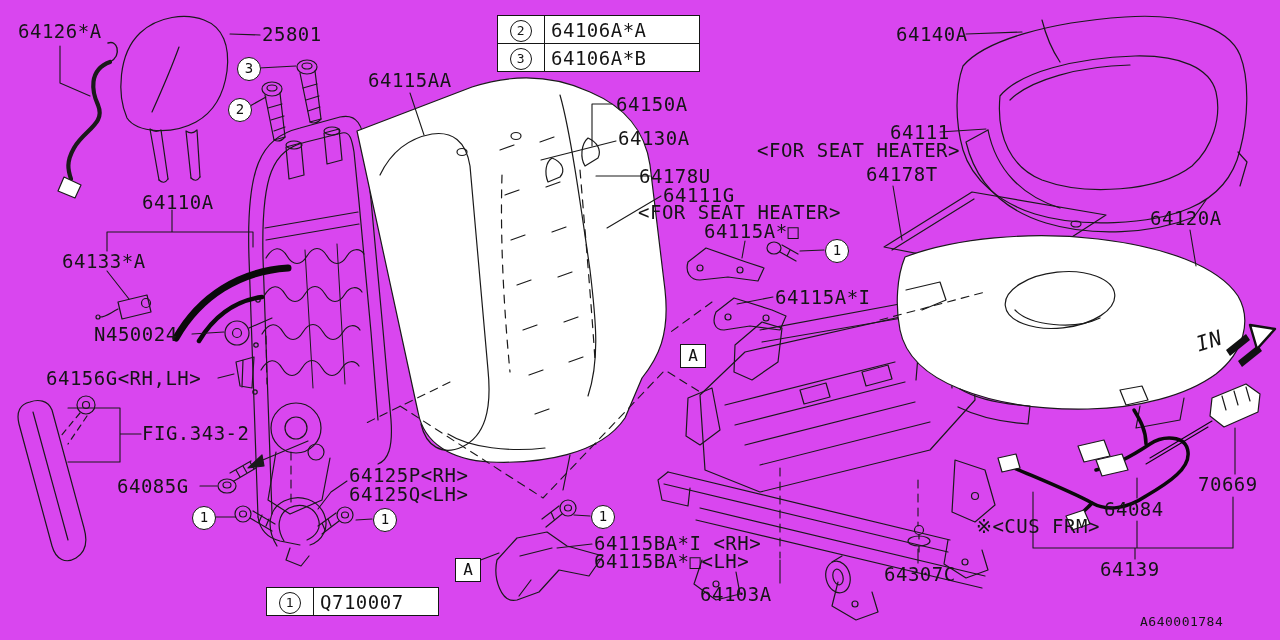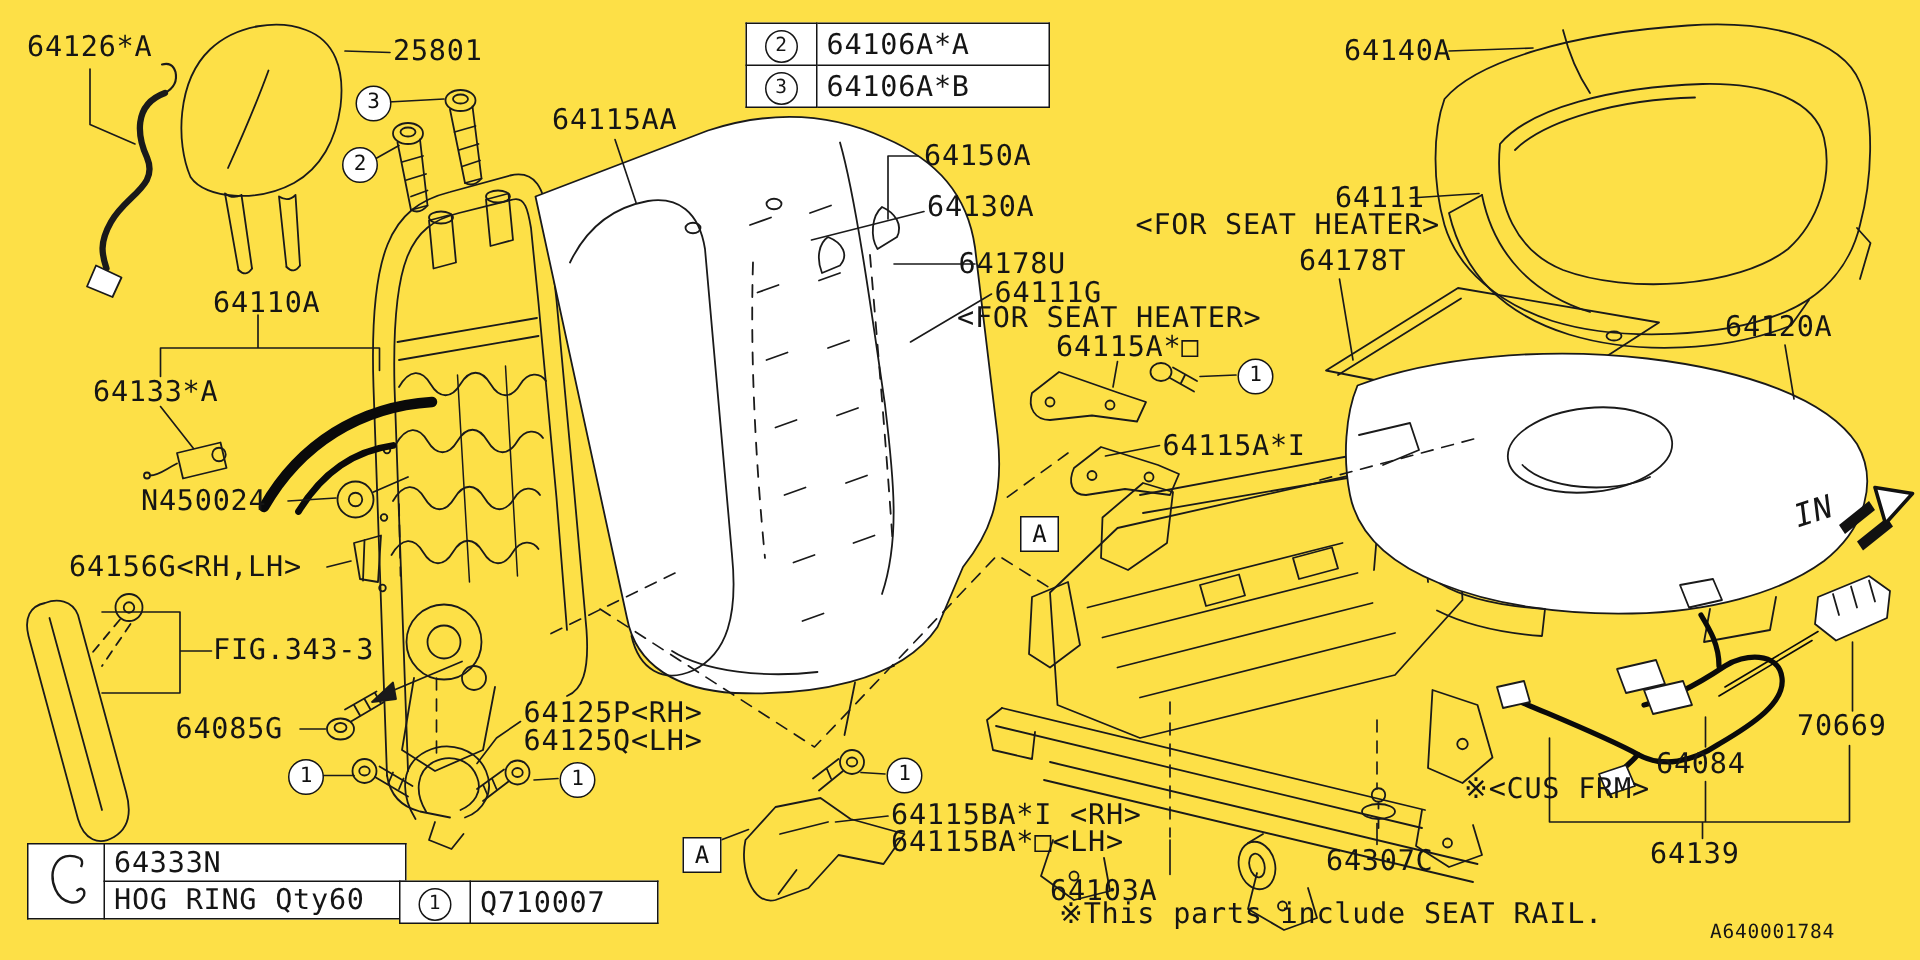--- a/index.html
+++ b/index.html
@@ -1,16 +1,16 @@
 <!DOCTYPE html>
 <html><head>
 <meta charset="utf-8">
 <style>
   html,body{margin:0;padding:0;background:#fff;}
-  #canvas{position:relative;width:1280px;height:640px;background:#fde047;overflow:hidden;
+  #canvas{position:relative;width:1280px;height:640px;background:#d946ef;overflow:hidden;
           font-family:"DejaVu Sans Mono","DejaVu Sans",monospace;color:#111;}
   #art{position:absolute;left:0;top:0;z-index:1;}
   .lbl{position:absolute;z-index:2;font-size:19px;line-height:19px;white-space:nowrap;
        letter-spacing:.5px;color:#151515;}
   .callout{position:absolute;z-index:2;width:22px;height:22px;border:1.6px solid #151515;
        border-radius:50%;text-align:center;font-size:14px;line-height:21px;background:#fff;}
   .sqcallout{position:absolute;z-index:2;width:24px;height:22px;border:1.6px solid #151515;
        text-align:center;font-size:16px;line-height:21px;background:#fff;}
   table.ptable{position:absolute;z-index:2;border-collapse:collapse;background:#fff;}
   table.ptable td{border:1.6px solid #151515;font-size:19px;letter-spacing:.5px;
@@ -305,29 +305,28 @@
 <div class="lbl" style="left:775px;top:288px">64115A*I</div>
 <div class="lbl" style="left:896px;top:25px">64140A</div>
 <div class="lbl" style="left:890px;top:123px">64111</div>
 <div class="lbl" style="left:757px;top:141px">&lt;FOR SEAT HEATER&gt;</div>
 <div class="lbl" style="left:866px;top:165px">64178T</div>
 <div class="lbl" style="left:1150px;top:209px">64120A</div>
 <div class="lbl" style="left:142px;top:193px">64110A</div>
 <div class="lbl" style="left:62px;top:252px">64133*A</div>
 <div class="lbl" style="left:94px;top:325px">N450024</div>
 <div class="lbl" style="left:46px;top:369px">64156G&lt;RH,LH&gt;</div>
-<div class="lbl" style="left:142px;top:424px">FIG.343-3</div>
+<div class="lbl" style="left:142px;top:424px">FIG.343-2</div>
 <div class="lbl" style="left:117px;top:477px">64085G</div>
 <div class="lbl" style="left:349px;top:466px">64125P&lt;RH&gt;</div>
 <div class="lbl" style="left:349px;top:485px">64125Q&lt;LH&gt;</div>
 <div class="lbl" style="left:594px;top:534px">64115BA*I &lt;RH&gt;</div>
 <div class="lbl" style="left:594px;top:552px">64115BA*□&lt;LH&gt;</div>
 <div class="lbl" style="left:700px;top:585px">64103A</div>
 <div class="lbl" style="left:884px;top:565px">64307C</div>
-<div class="lbl" style="left:706px;top:600px">※This parts include SEAT RAIL.</div>
 <div class="lbl" style="left:976px;top:517px">※&lt;CUS FRM&gt;</div>
 <div class="lbl" style="left:1104px;top:500px">64084</div>
 <div class="lbl" style="left:1198px;top:475px">70669</div>
 <div class="lbl" style="left:1100px;top:560px">64139</div>
 <div class="lbl code" style="left:1140px;top:612px">A640001784</div>
 <div class="lbl rot-in" style="left:1196px;top:332px">IN</div>
 
 <div class="callout" style="left:237px;top:57px">3</div>
 <div class="callout" style="left:228px;top:98px">2</div>
 <div class="callout" style="left:825px;top:239px">1</div>
@@ -344,36 +343,20 @@
     <td class="numcell"><span class="mini-circle">2</span></td>
     <td style="width:142px">64106A*A</td>
   </tr>
   <tr>
     <td class="numcell"><span class="mini-circle">3</span></td>
     <td>64106A*B</td>
   </tr>
 </tbody>
     </table>
 
-<table class="ptable" style="left:18px;top:562px">
-  <tbody>
-        <tr>
-    <td rowspan="2" style="width:38px;text-align:center">
-      <svg width="30" height="42" viewBox="0 0 30 42" fill="none" stroke="#1a1a1a" stroke-width="1.6">
-        <path d="M24,8 C10,2 2,16 8,29 C12,38 23,41 27,33 C28,29 25,27 22,30"></path>
-        <path d="M24,8 q3,2 1,6"></path>
-      </svg>
-    </td>
-    <td style="width:188px">64333N</td>
-  </tr>
-  <tr>
-    <td>HOG RING Qty60</td>
-  </tr>
-</tbody>
-    </table>
 
 <table class="ptable" style="left:266px;top:587px">
   <tbody>
         <tr>
     <td class="numcell"><span class="mini-circle">1</span></td>
     <td style="width:112px">Q710007</td>
   </tr>
 </tbody>
     </table>
 

